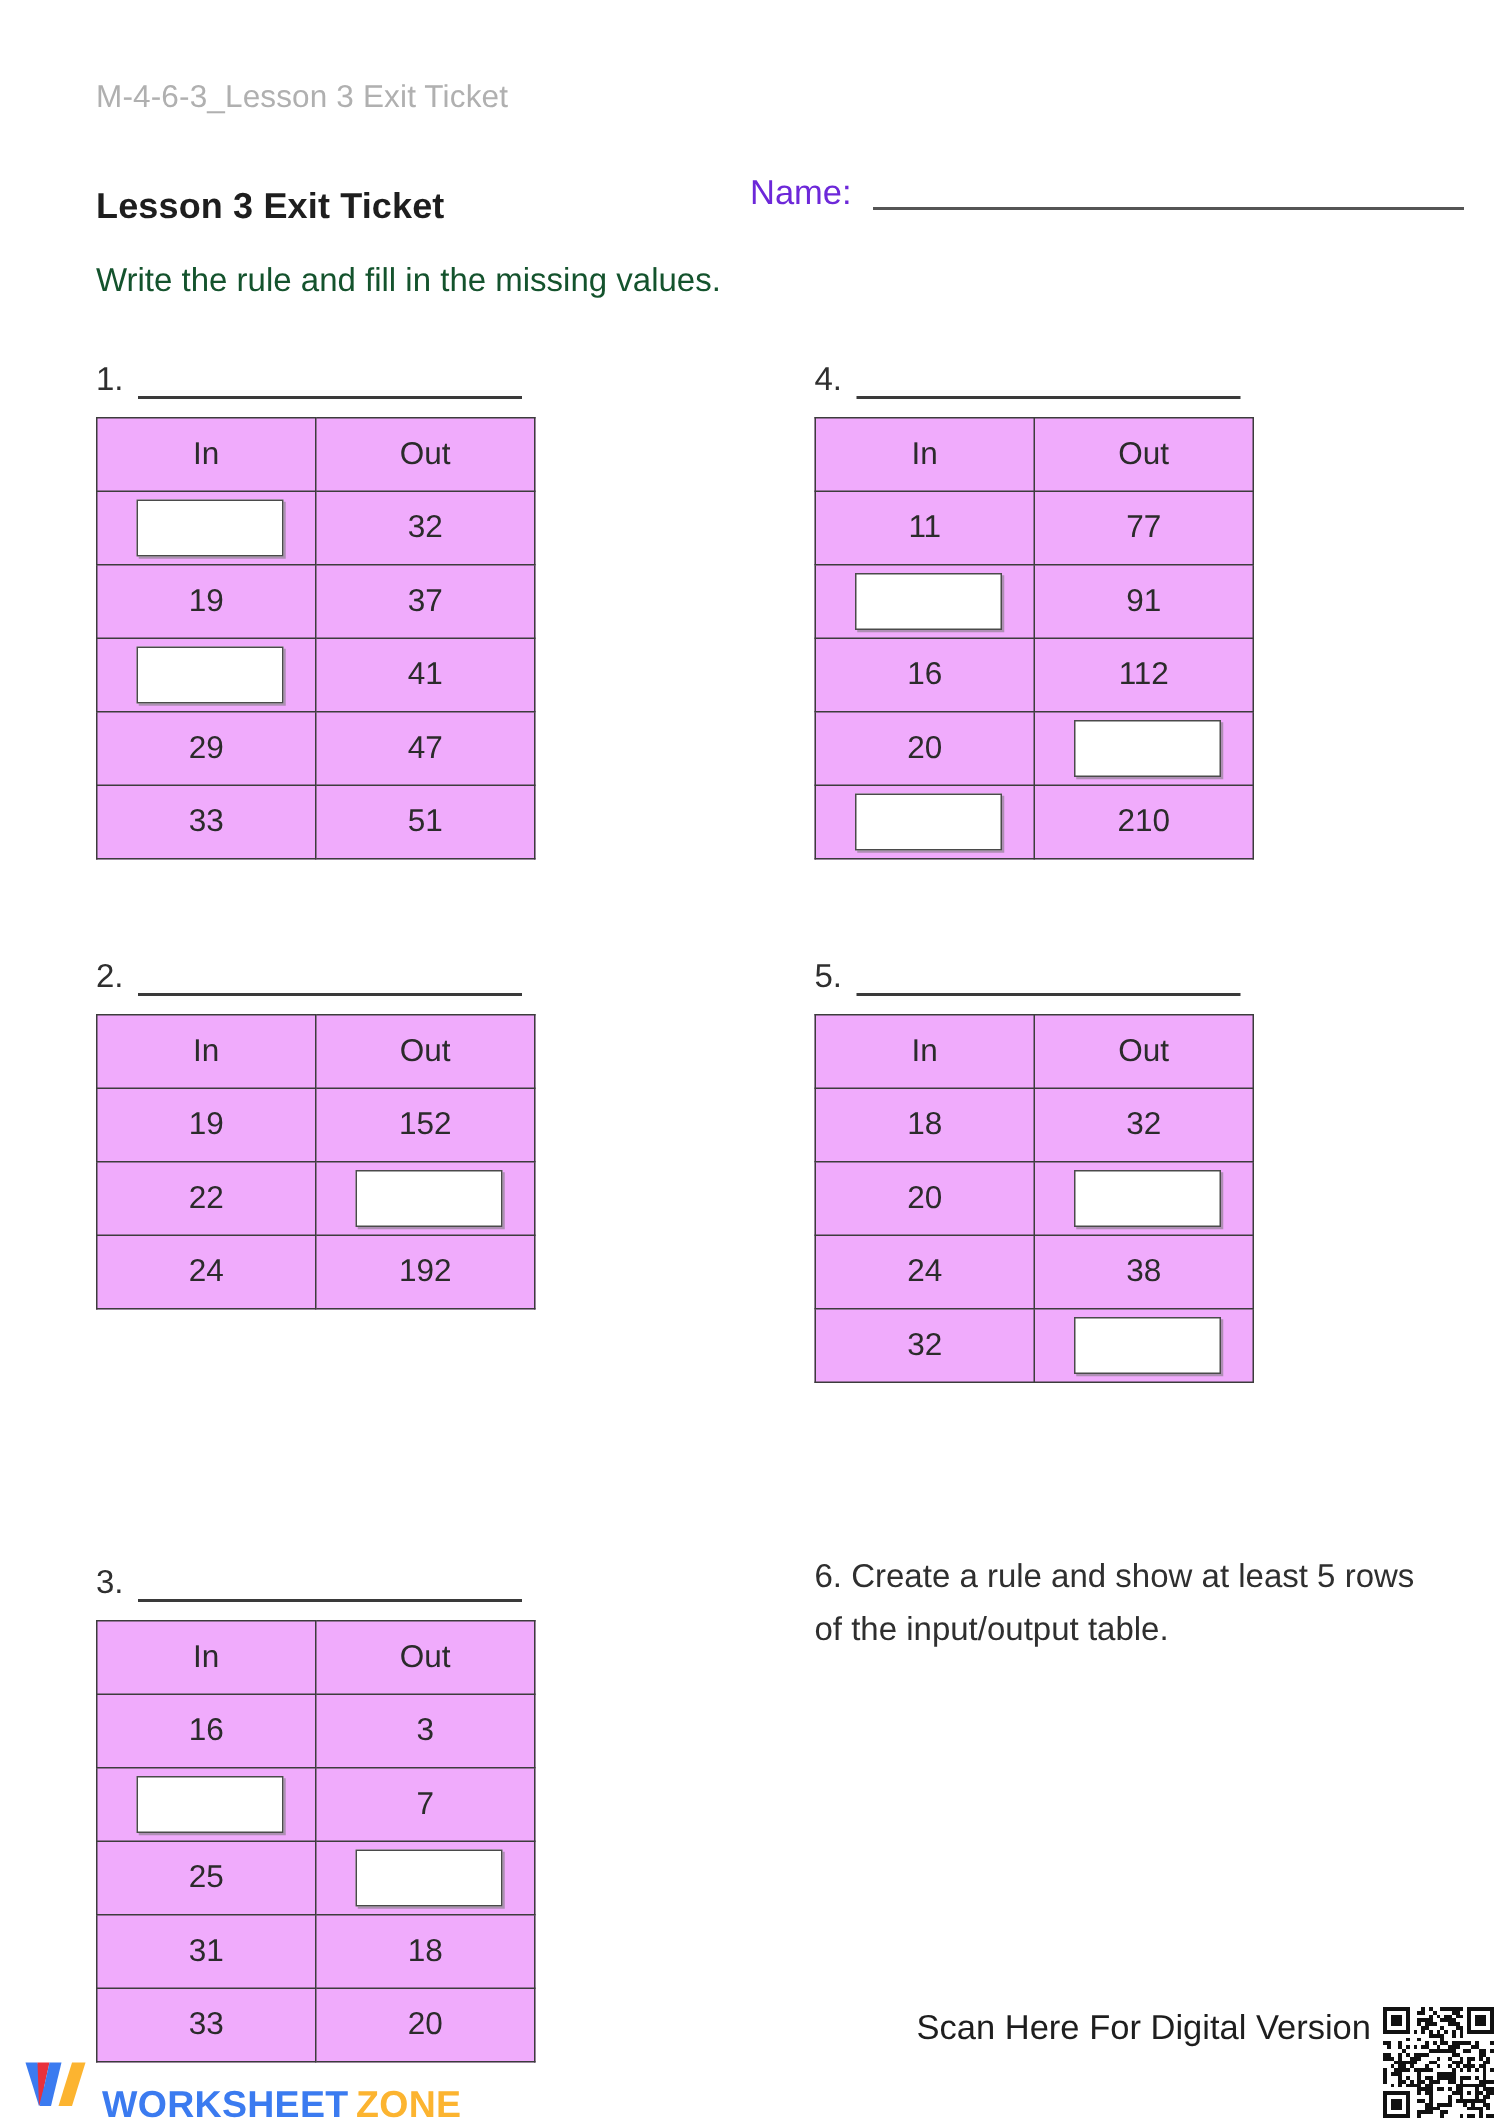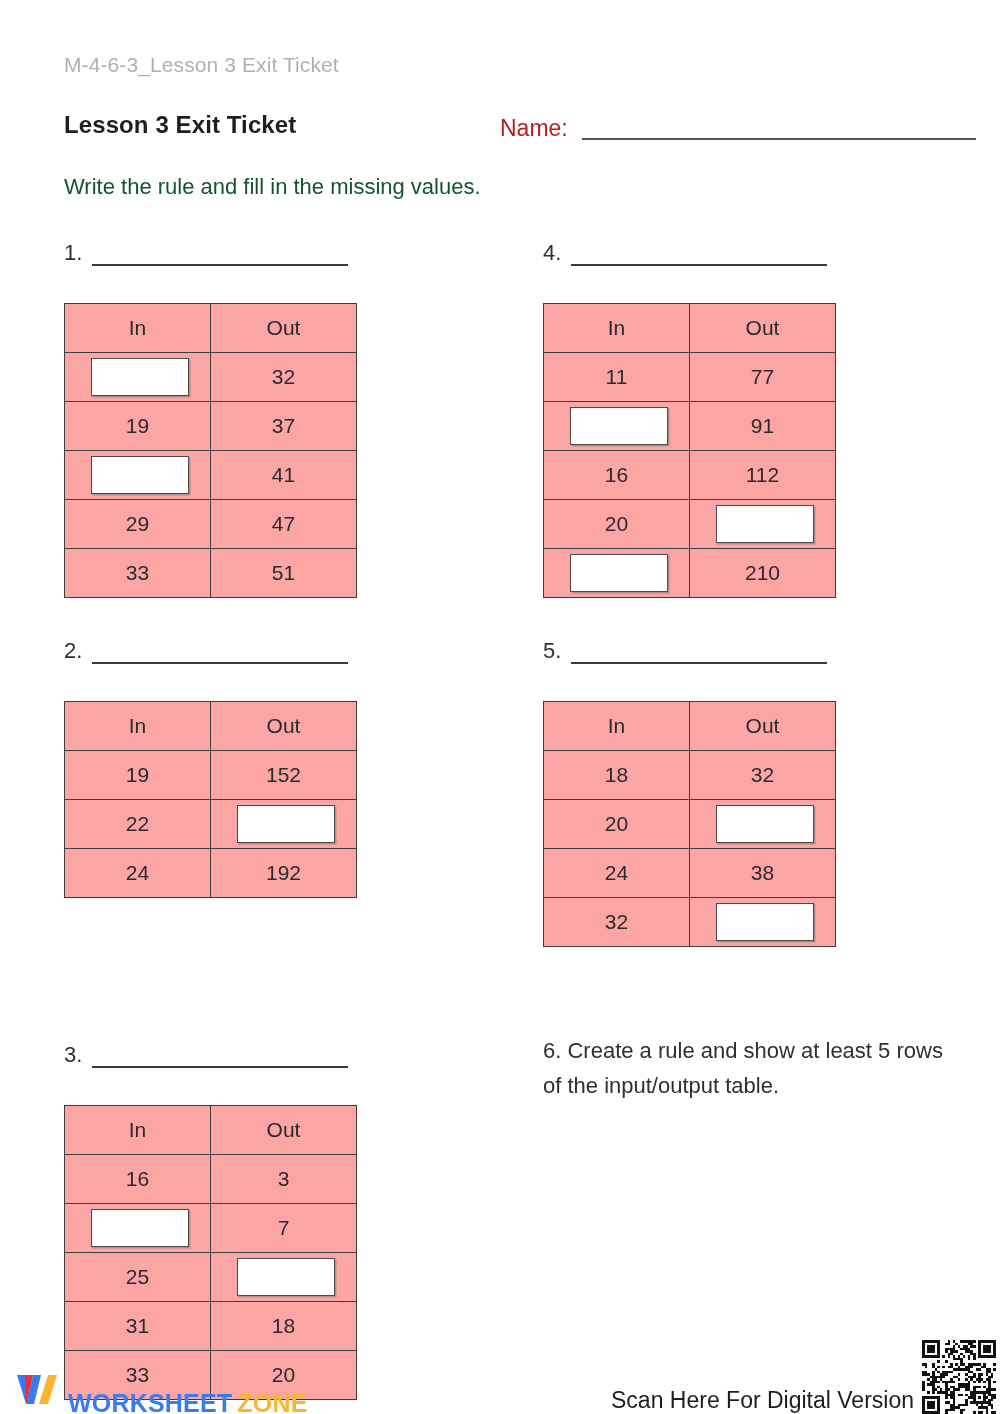--- a/index.html
+++ b/index.html
@@ -22,38 +22,38 @@
     left: 64px;
     top: 53px;
     font-size: 21px;
     color: #b0b0b0;
     letter-spacing: 0.1px;
     white-space: nowrap;
   }
   .page-title {
     position: absolute;
     left: 64px;
-    top: 111px;
+    top: 124px;
     font-size: 24px;
     font-weight: bold;
     color: #1e1e1e;
     letter-spacing: 0.1px;
     white-space: nowrap;
   }
   .name-block {
     position: absolute;
     left: 500px;
     top: 112px;
     display: flex;
     align-items: flex-end;
     width: 476px;
   }
   .name-label {
     font-size: 23px;
-    color: #b91c1c;
+    color: #6d28d9;
     white-space: nowrap;
     line-height: 1;
   }
   .name-rule {
     flex: 1;
     margin-left: 14px;
     border-bottom: 2px solid #555;
     height: 26px;
   }
   .instruction {
@@ -84,23 +84,23 @@
     width: 256px;
     margin-left: 10px;
     border-bottom: 2px solid #3a3a3a;
     height: 22px;
   }
 
   
   table.io-table {
     border-collapse: collapse;
     table-layout: fixed;
-    margin-top: 37px;
+    margin-top: 12px;
     width: 290px;
-    background: #fca5a5;
+    background: #f0abfc;
   }
   table.io-table th,
   table.io-table td {
     border: 1.6px solid #3c3c3c;
     height: 48px;
     padding: 0;
     text-align: center;
     vertical-align: middle;
     font-size: 21px;
     font-weight: normal;
@@ -168,21 +168,21 @@
     margin-top: 28px;
   }
   .brand-worksheet { color: #3b7bf0; }
   .brand-zone { color: #fcb430; margin-left: 5px; }
 
   .scan-block {
     position: absolute;
     right: 4px;
     top: 1338px;
     display: flex;
-    align-items: flex-end;
+    align-items: flex-start;
     height: 76px;
   }
   .scan-text {
     font-size: 23px;
     color: #1e1e1e;
     white-space: nowrap;
     margin-right: 8px;
   }
   .qr {
     width: 74px;

